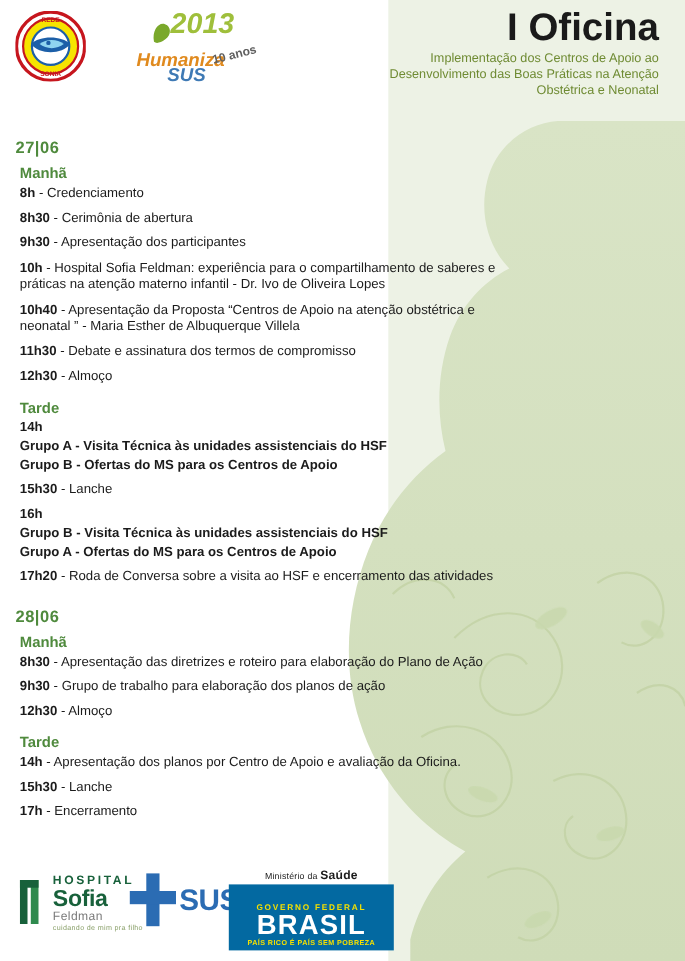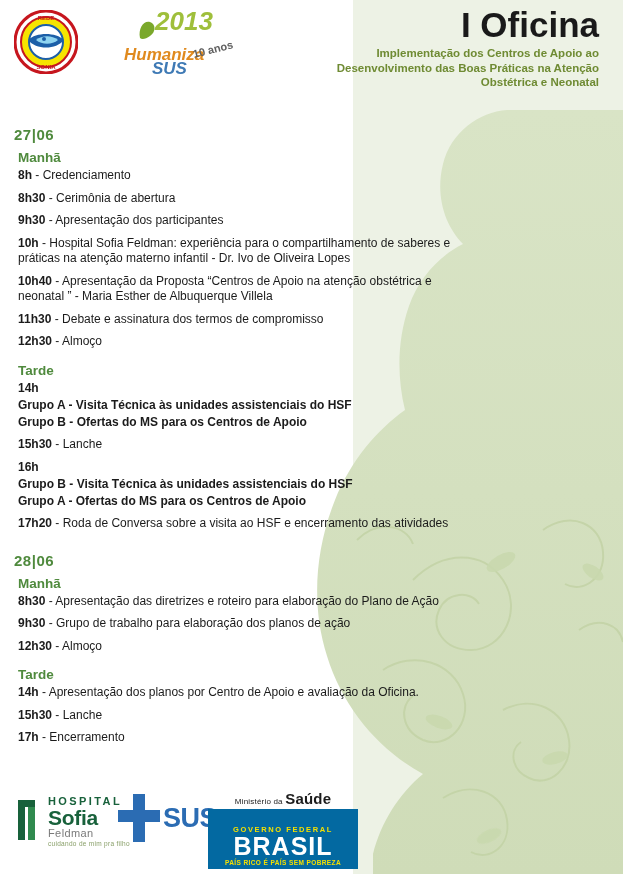--- a/index.html
+++ b/index.html
@@ -67,21 +67,21 @@
   .title-main {
     font-size: 35px;
     font-weight: bold;
     color: #1a1a1a;
     letter-spacing: 0px;
     line-height: 38px;
   }
   .title-sub {
     margin-top: 2px;
     font-size: 11.5px;
-    font-weight: bold;
+    font-weight: normal;
     color: #6f8b33;
     line-height: 14.5px;
   }
 
   
   .content {
     position: relative;
     padding: 22px 24px 0 14px;
   }
   .day-heading {
@@ -142,21 +142,21 @@
   .sus-cross .h { position: absolute; left: 0; top: 16px; width: 42px; height: 12px; background: #2b6cb3; }
   .sus-word { font-size: 27px; font-weight: bold; color: #2b6cb3; margin-left: 3px; letter-spacing: -0.5px;}
 
   .logo-brasil {
     position: absolute;
     left: 208px; top: 0px;
     width: 150px;
     text-align: center;
   }
   .ms-line { font-size: 8px; color: #1b1b1b; letter-spacing: 0.2px; }
-  .ms-line b { font-size: 15px; }
+  .ms-line b { font-size: 11px; }
   .brasil-box {
     margin-top: 2px;
     background: #0369a1;
     padding: 16px 4px 3px 4px;
   }
   .gov-fed { font-size: 7.5px; color: #f5e000; letter-spacing: 1.6px; font-weight: bold; }
   .brasil-word {
     font-size: 25px; font-weight: bold; color: #ffffff;
     letter-spacing: 1px; line-height: 25px;
   }

